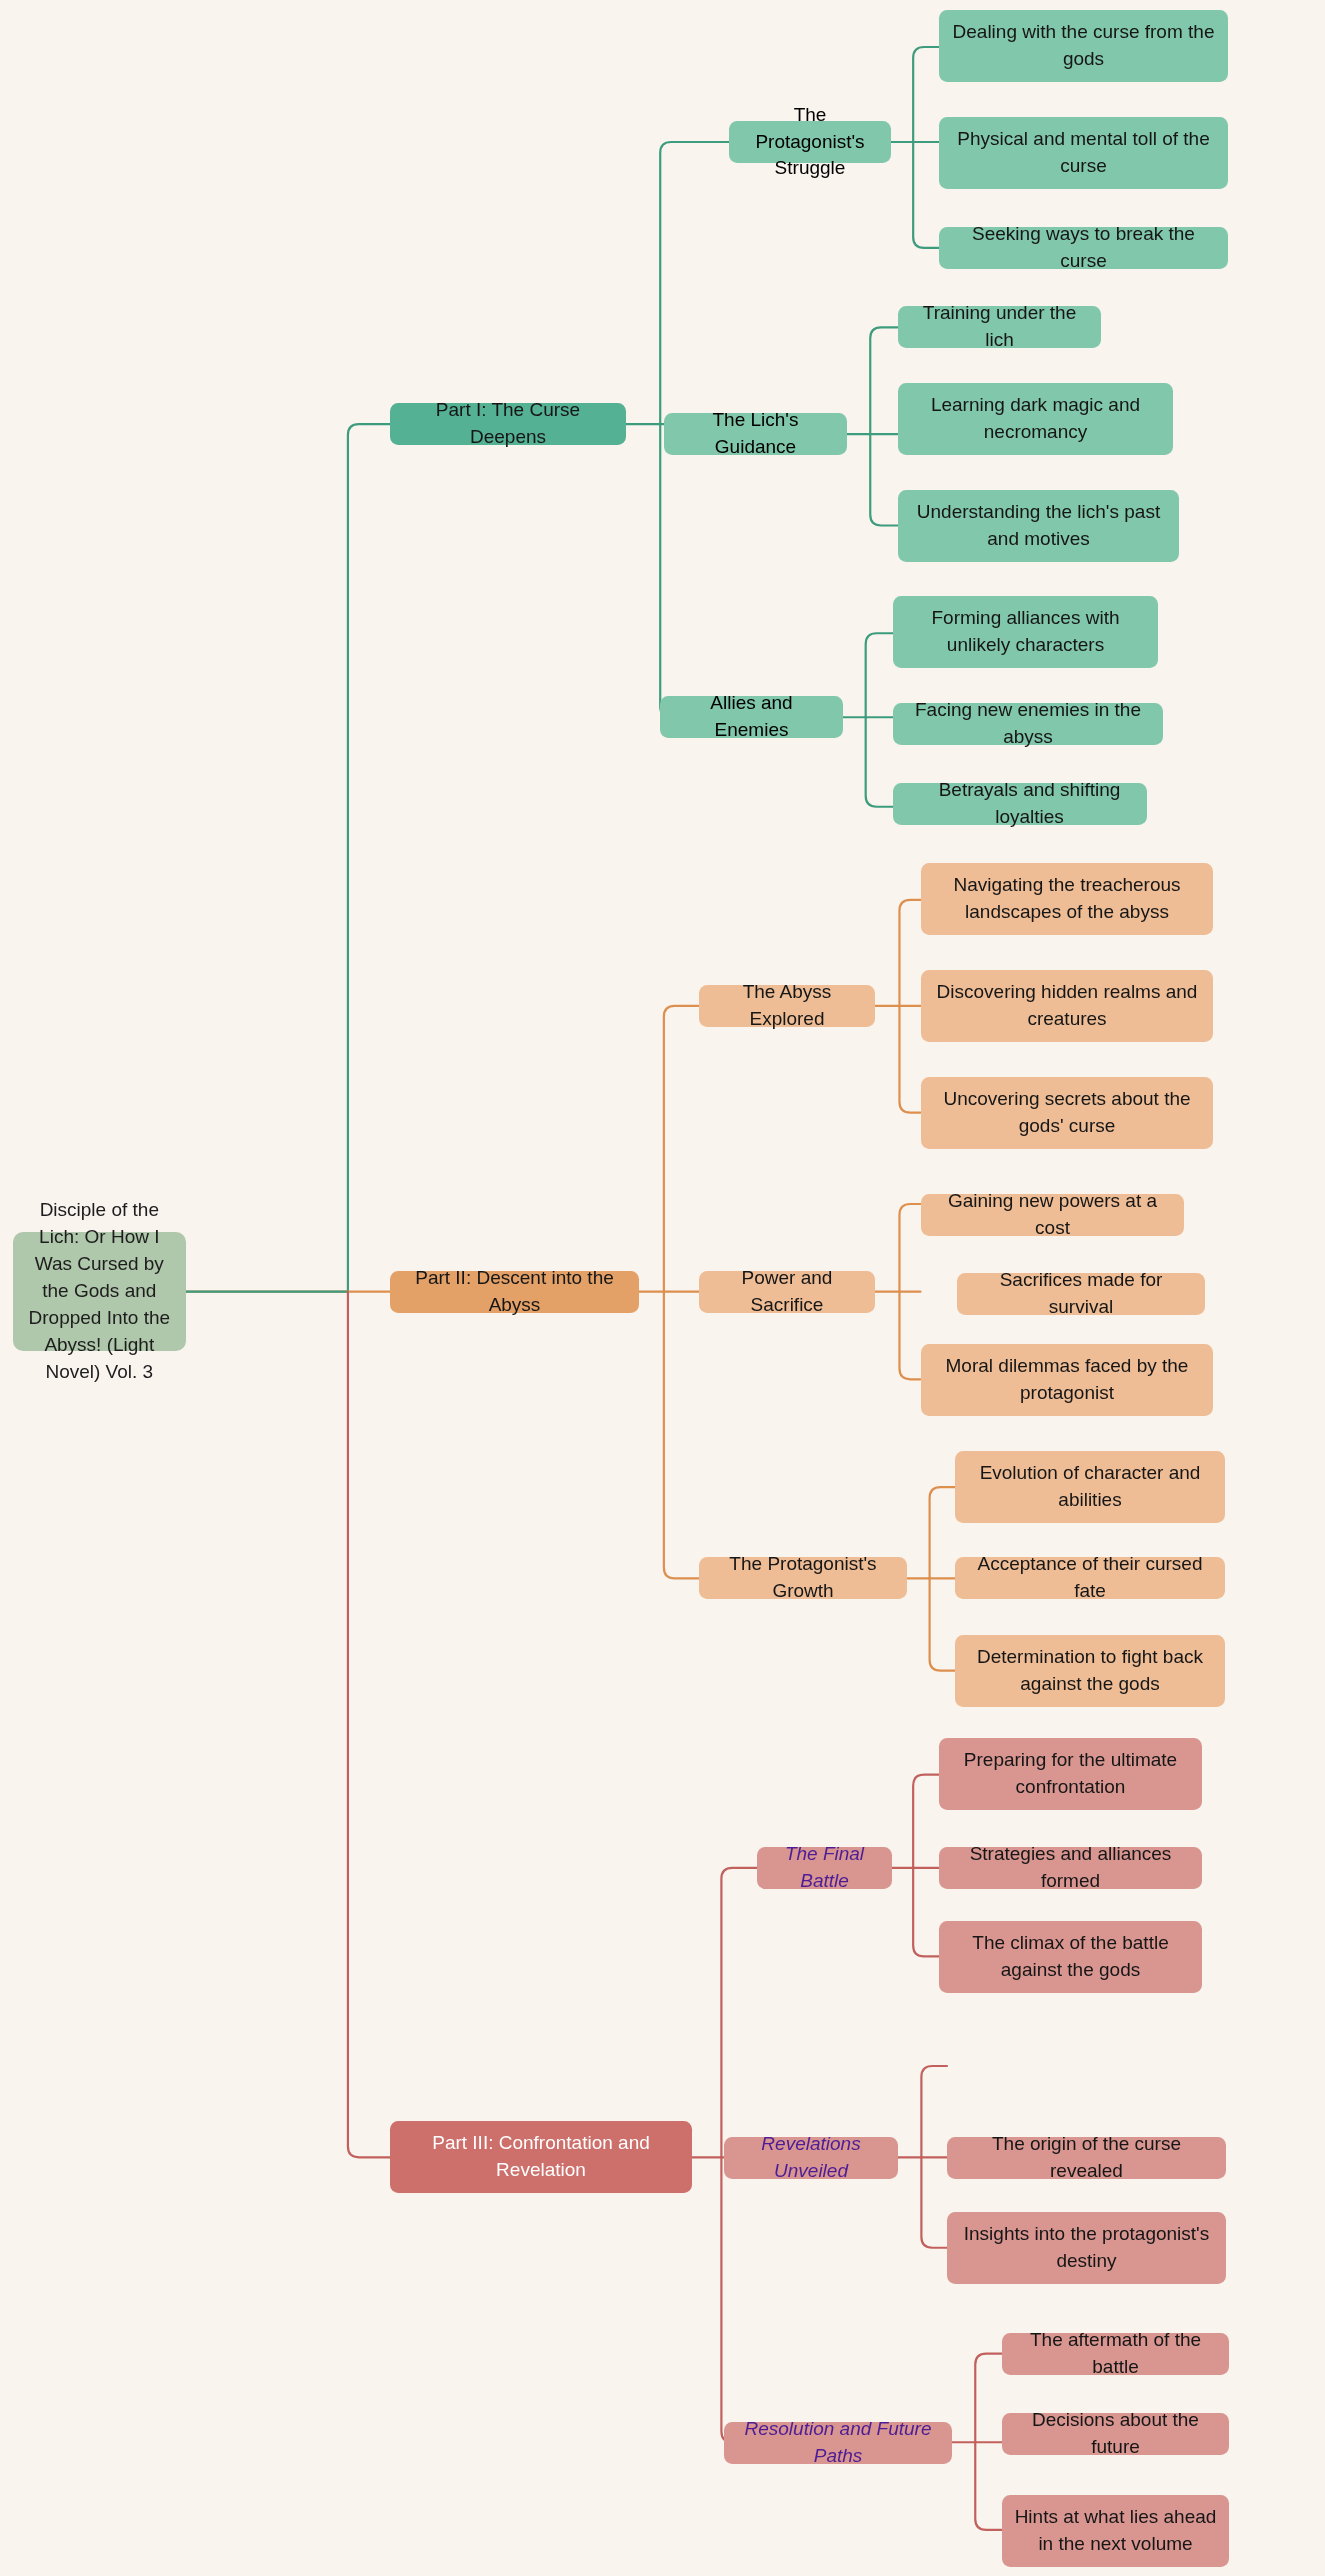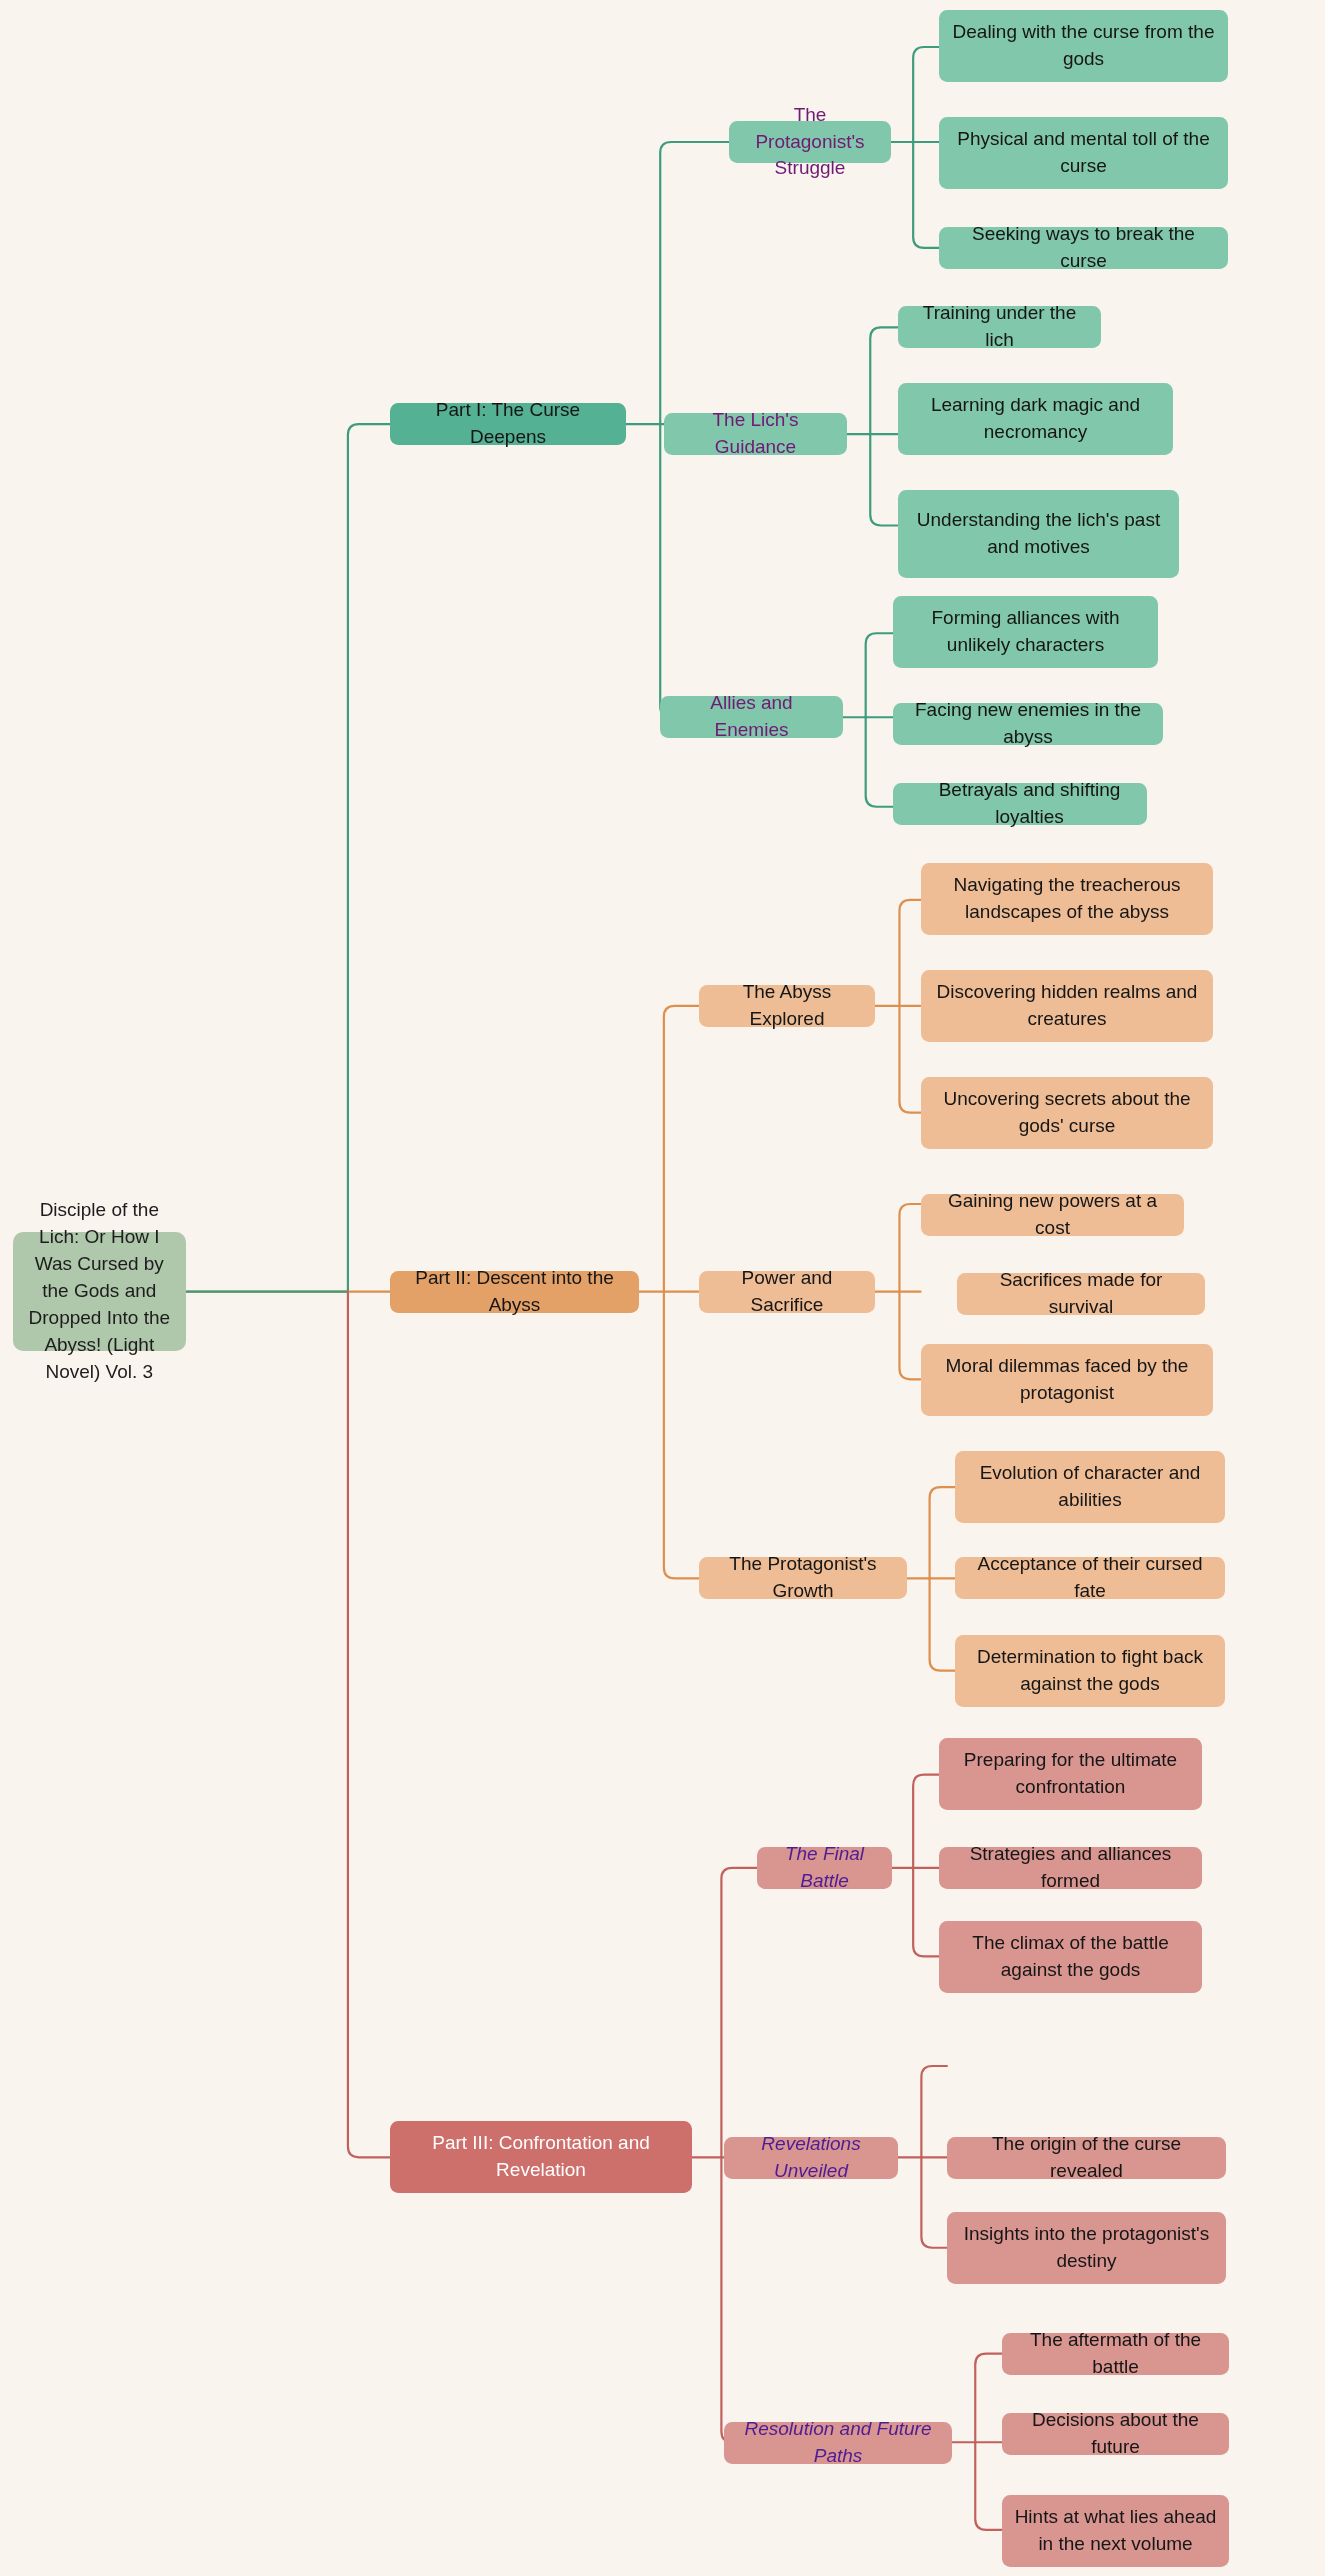--- a/index.html
+++ b/index.html
@@ -37,21 +37,21 @@
 
   
   .n-root {
     background: #afc7ab;
     color: #1d1d1d;
     font-size: 19px;
     border-radius: 10px;
   }
   
   .n-b1      { background: #55b193; color: #161616; font-size: 19px; }
-  .n-s1      { background: #81c7ab; color: #701a75; font-size: 19px; }
+  .n-s1      { background: #81c7ab; color: #000000; font-size: 19px; }
   .n-l1      { background: #81c7ab; color: #161616; font-size: 19px; }
   
   .n-b2      { background: #e3a168; color: #161616; font-size: 19px; }
   .n-s2      { background: #eebd95; color: #161616; font-size: 19px; }
   .n-l2      { background: #eebd95; color: #161616; font-size: 19px; }
   
   .n-b3      { background: #cd6f6a; color: #ffffff; font-size: 19px; }
   .n-s3      { background: #d99691; color: #4c1d95; font-size: 19px; font-style: italic; }
   .n-l3      { background: #d99691; color: #161616; font-size: 19px; }
 </style>
@@ -157,21 +157,21 @@
 
   <div class="node n-s1" style="left:664px; top:413px; width:183px; height:42px;">
     <span>The Lich's Guidance</span>
   </div>
   <div class="node n-l1" style="left:898px; top:306px; width:203px; height:42px;">
     <span>Training under the lich</span>
   </div>
   <div class="node n-l1" style="left:898px; top:383px; width:275px; height:72px;">
     <span>Learning dark magic and necromancy</span>
   </div>
-  <div class="node n-l1" style="left:898px; top:490px; width:281px; height:88px;">
+  <div class="node n-l1" style="left:898px; top:490px; width:281px; height:72px;">
     <span>Understanding the lich's past and motives</span>
   </div>
 
   <div class="node n-s1" style="left:660px; top:696px; width:183px; height:42px;">
     <span>Allies and Enemies</span>
   </div>
   <div class="node n-l1" style="left:893px; top:596px; width:265px; height:72px;">
     <span>Forming alliances with unlikely characters</span>
   </div>
   <div class="node n-l1" style="left:893px; top:703px; width:270px; height:42px;">

